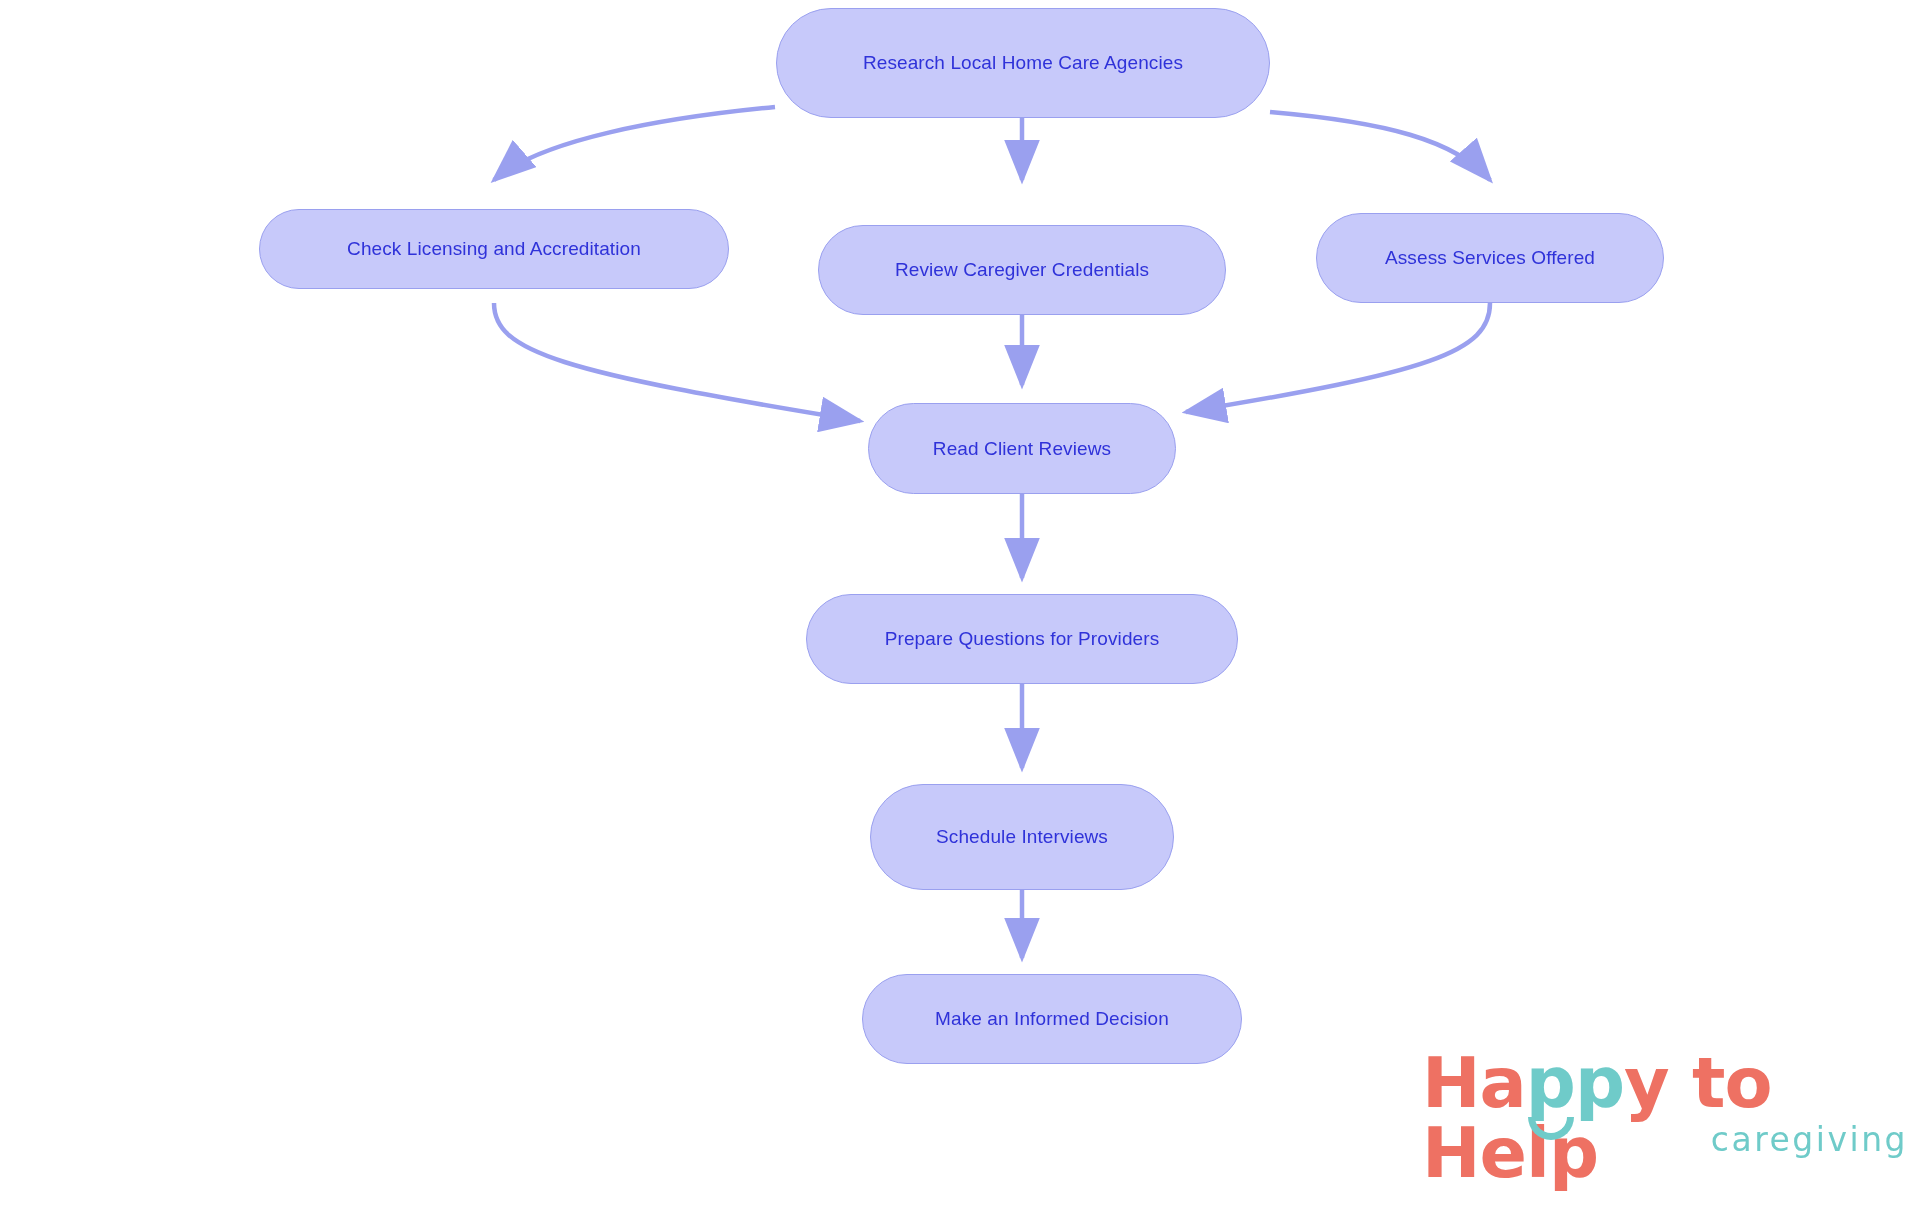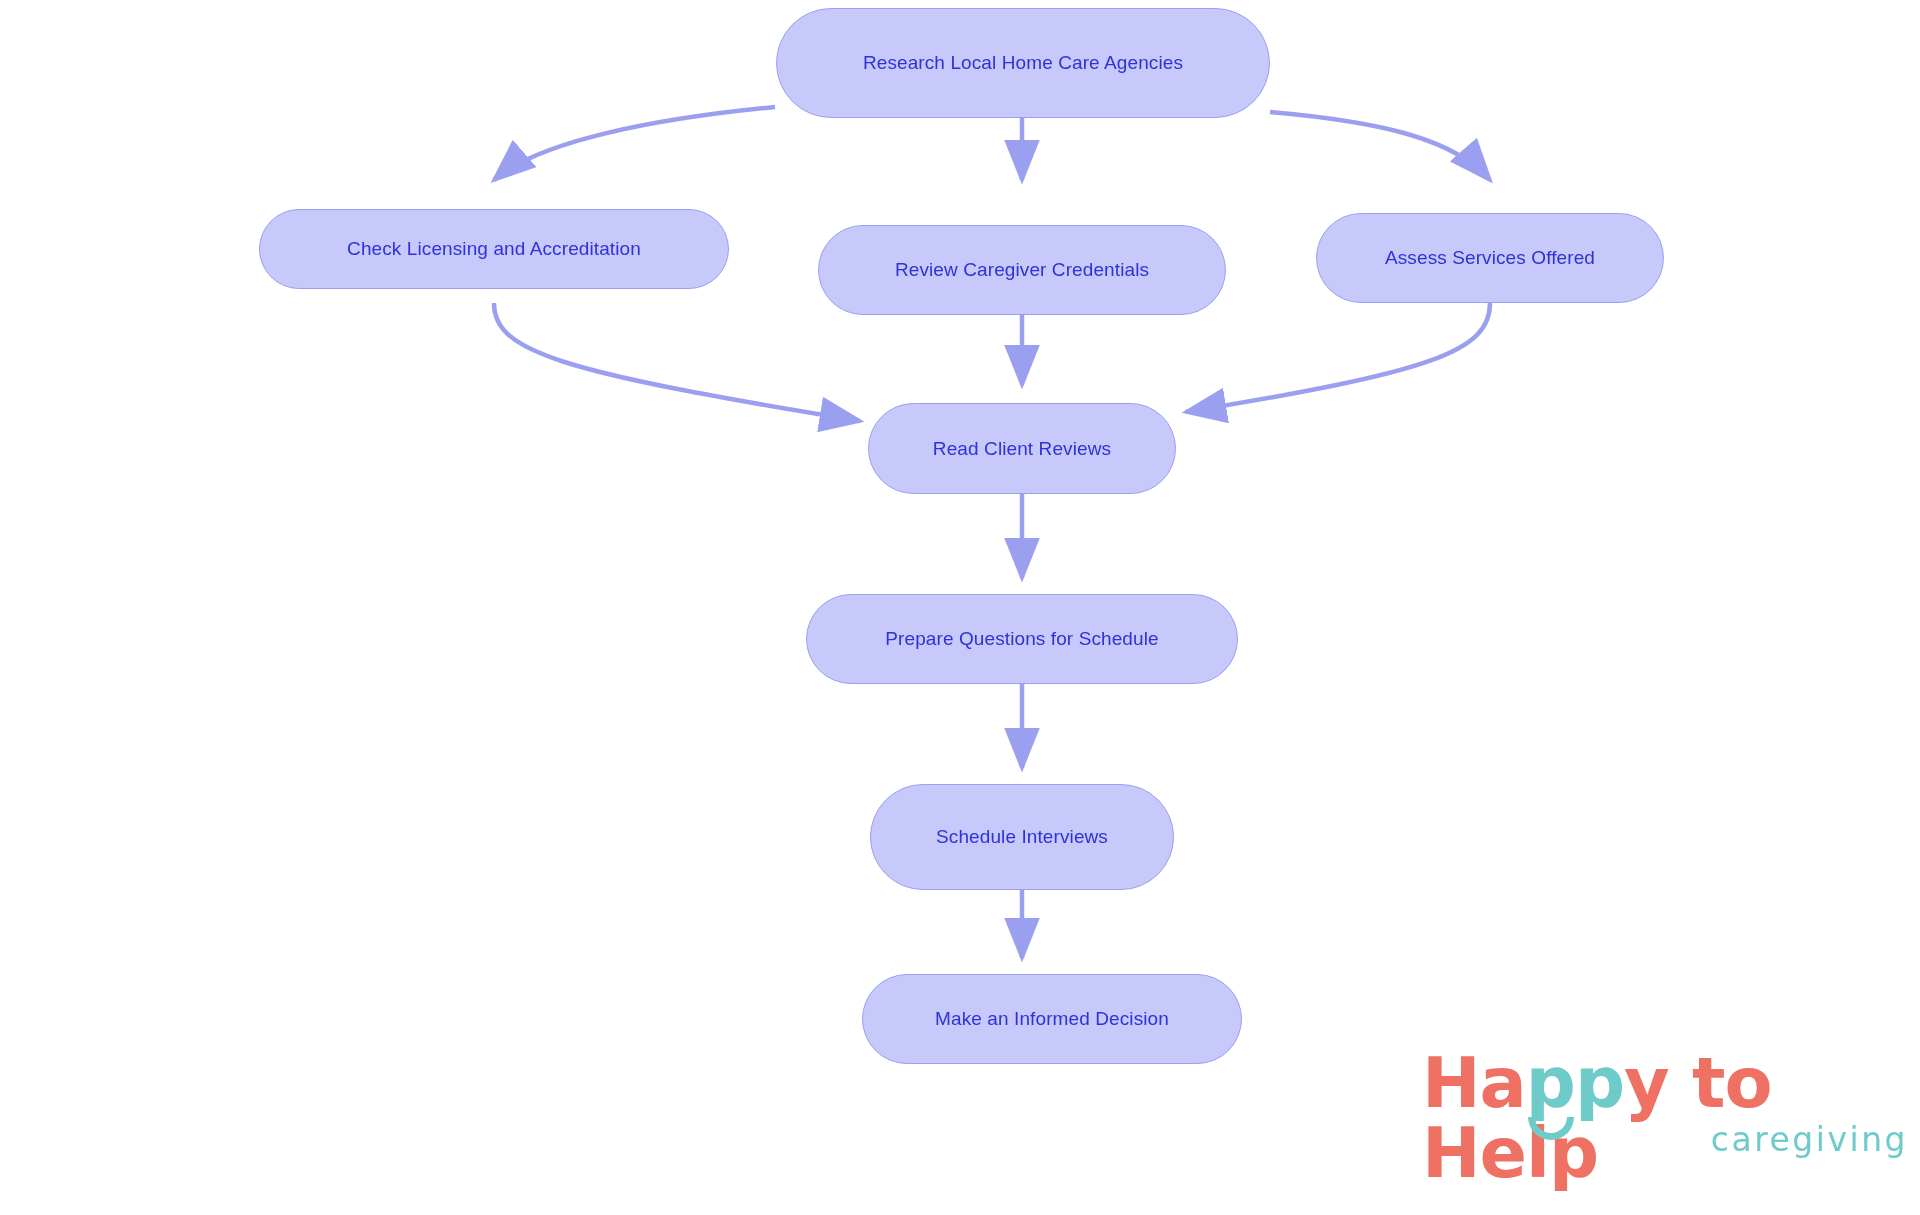--- a/index.html
+++ b/index.html
@@ -126,21 +126,21 @@
 
 <div class="node" style="left:1316px; top:213px; width:348px; height:90px;align-items:center;">
   <span>Assess Services Offered</span>
 </div>
 
 <div class="node" style="left:868px; top:403px; width:308px; height:91px;">
   <span>Read Client Reviews</span>
 </div>
 
 <div class="node" style="left:806px; top:594px; width:432px; height:90px;">
-  <span>Prepare Questions for Schedule</span>
+  <span>Prepare Questions for Providers</span>
 </div>
 
 <div class="node" style="left:870px; top:784px; width:304px; height:106px;">
   <span>Schedule Interviews</span>
 </div>
 
 <div class="node" style="left:862px; top:974px; width:380px; height:90px;">
   <span>Make an Informed Decision</span>
 </div>
 

